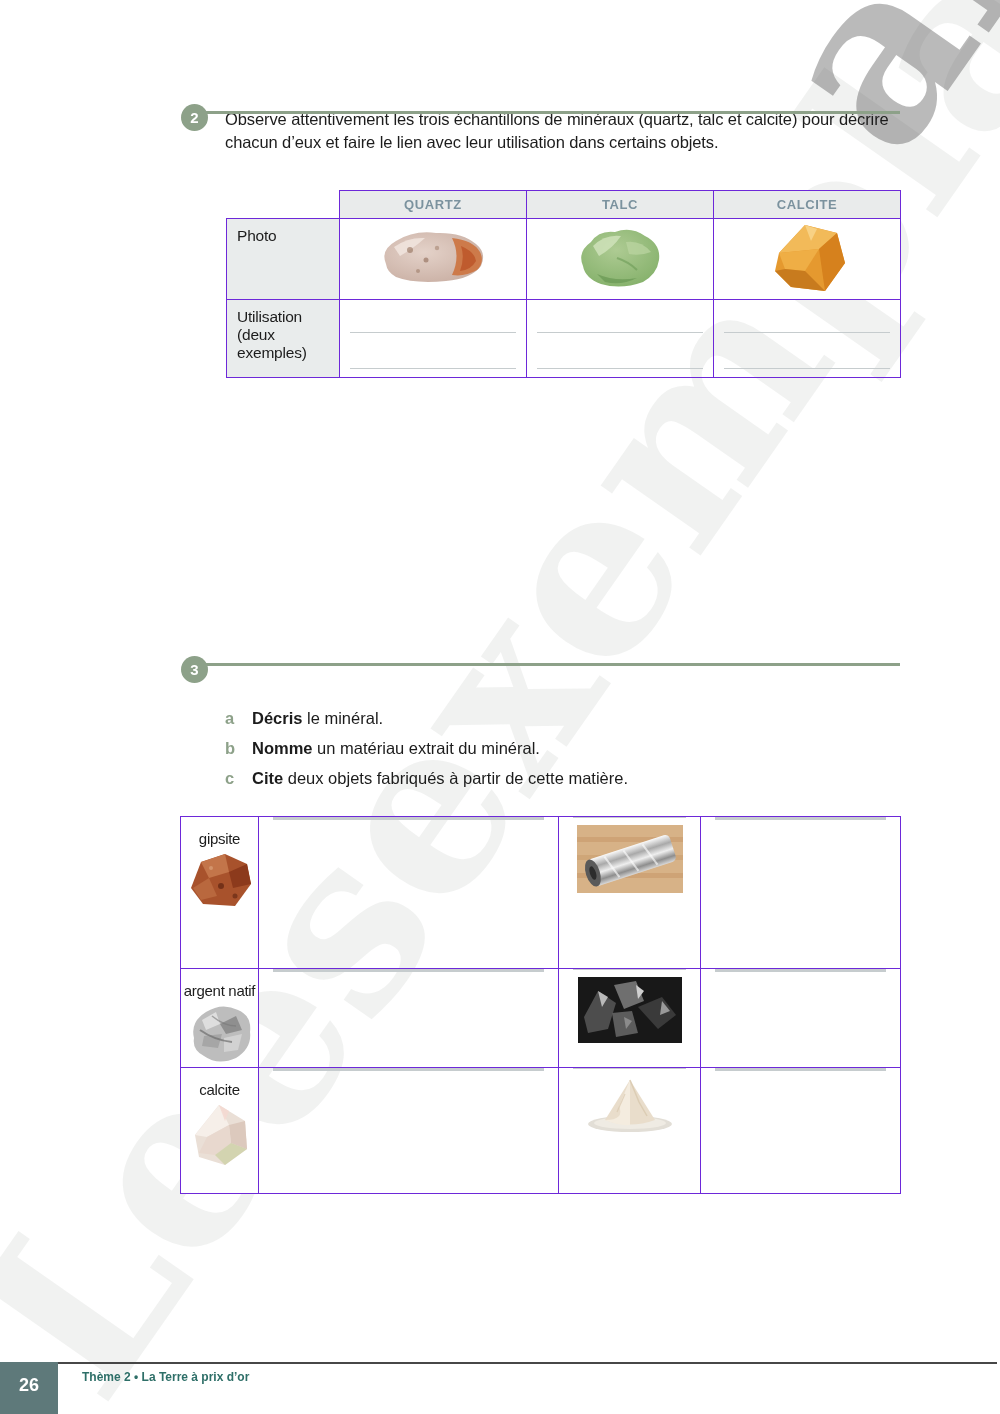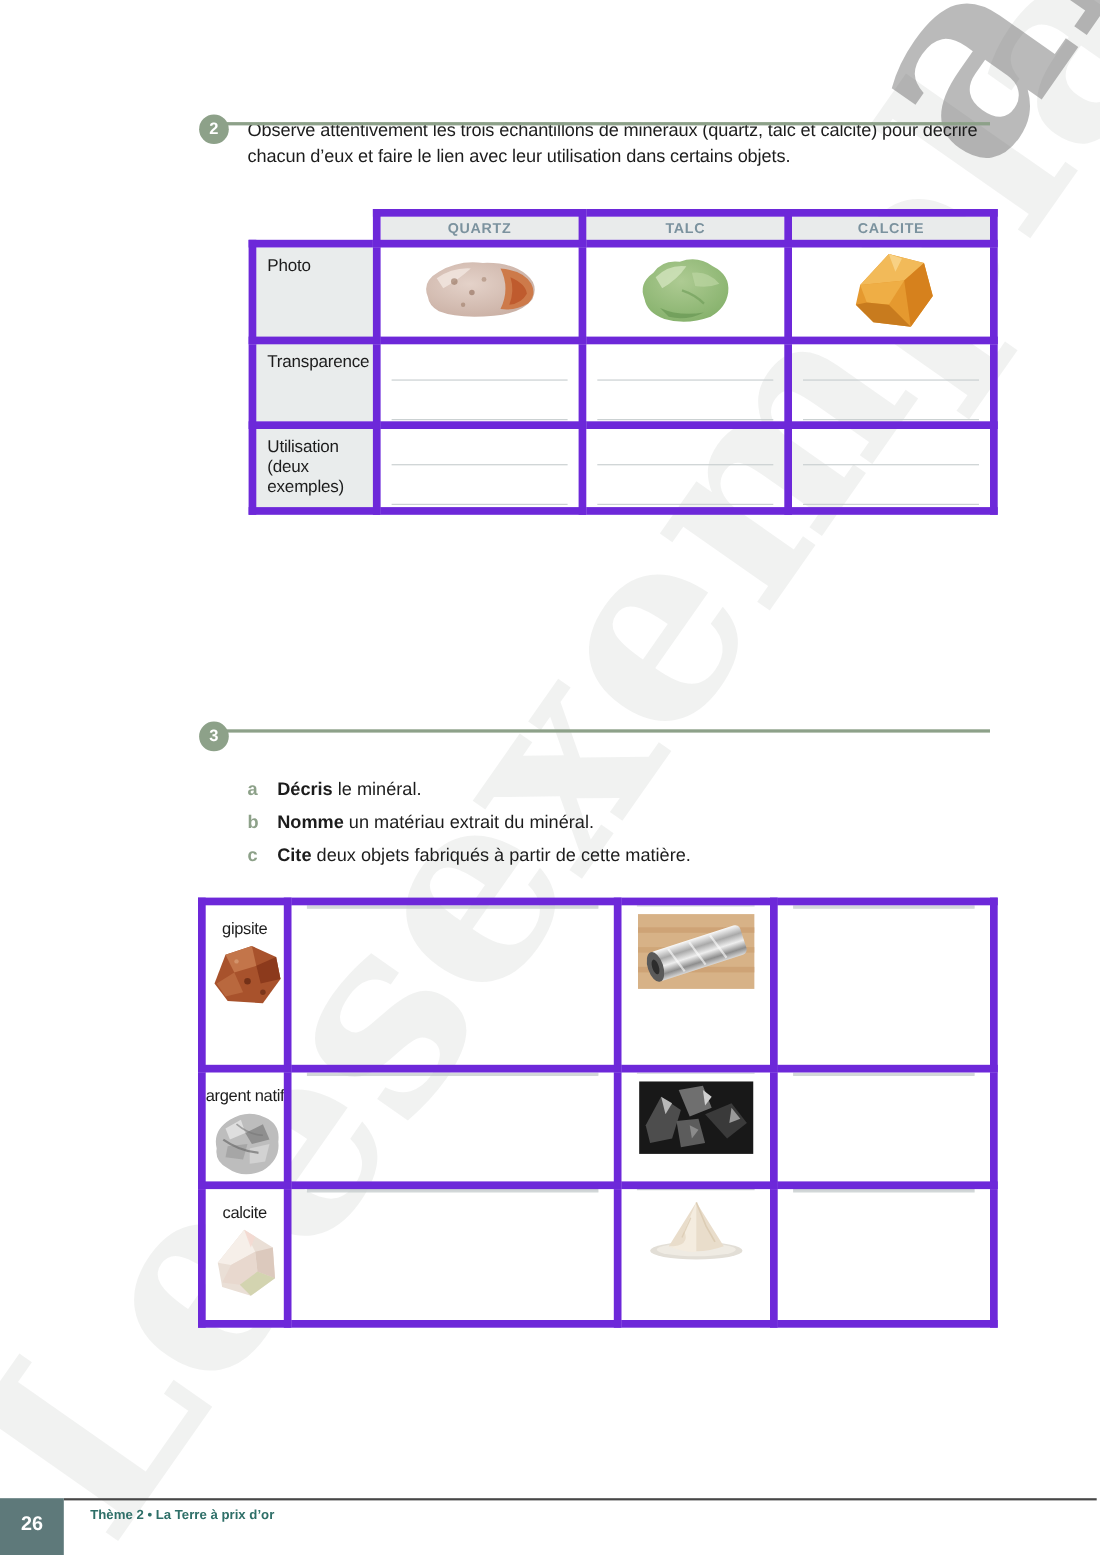--- a/index.html
+++ b/index.html
@@ -39,21 +39,21 @@
 
   
   .para{position:absolute;font-size:16.5px;line-height:23px;letter-spacing:-0.1px;}
   .para b{font-weight:normal;}
   .abc-list{position:absolute;left:225px;top:703px;width:680px;}
   .abc-item{display:flex;height:30px;align-items:baseline;font-size:16.5px;line-height:30px;}
   .abc-letter{width:27px;color:#8da189;font-weight:bold;}
 
   
   table{border-collapse:collapse;table-layout:fixed;position:absolute;}
-  td,th{border:7px solid #6d28d9;padding:0;vertical-align:top;overflow:hidden;}
+  td,th{border:1px solid #6d28d9;padding:0;vertical-align:top;overflow:hidden;}
   td.blank{border:none;background:transparent;}
   th{
     background:#e9ebeb;color:#7b929e;font-size:13px;font-weight:bold;
     letter-spacing:0.6px;text-align:center;vertical-align:middle;
   }
   .rlabel{
     background:#e9ecec;font-size:15.5px;letter-spacing:-0.2px;
     padding:8px 6px 0 10px;color:#1c1c1c;
   }
   .photo-cell{text-align:center;vertical-align:middle;background:#fff;}
@@ -143,35 +143,20 @@
         <td class="photo-cell">
           <svg width="92" height="76" viewBox="0 0 92 76">
             <polygon points="18,34 44,6 76,14 84,44 64,72 30,68 14,52" fill="#e5992f"></polygon>
             <polygon points="18,34 44,6 76,14 58,30" fill="#f2ba59"></polygon>
             <polygon points="76,14 84,44 64,72 58,30" fill="#d6811d"></polygon>
             <polygon points="18,34 58,30 44,52 24,50" fill="#efae45"></polygon>
             <polygon points="24,50 44,52 64,72 30,68 14,52" fill="#c87b1e"></polygon>
             <polygon points="44,6 56,10 50,22" fill="#f8d488" opacity="0.9"></polygon>
           </svg>
         </td>
-      </tr>
-      <tr style="height:77px">
-        <td class="rlabel">Transparence</td>
-        <td>
-              <div class="rule r1"></div>
-              <div class="rule r2"></div>
-            </td>
-        <td>
-              <div class="rule r1"></div>
-              <div class="rule r2"></div>
-            </td>
-        <td>
-              <div class="rule r1"></div>
-              <div class="rule r2"></div>
-            </td>
       </tr>
       <tr style="height:78px">
         <td class="rlabel">Utilisation (deux exemples)</td>
         <td>
               <div class="rule r1"></div>
               <div class="rule r2"></div>
             </td>
         <td>
               <div class="rule r1"></div>
               <div class="rule r2"></div>

